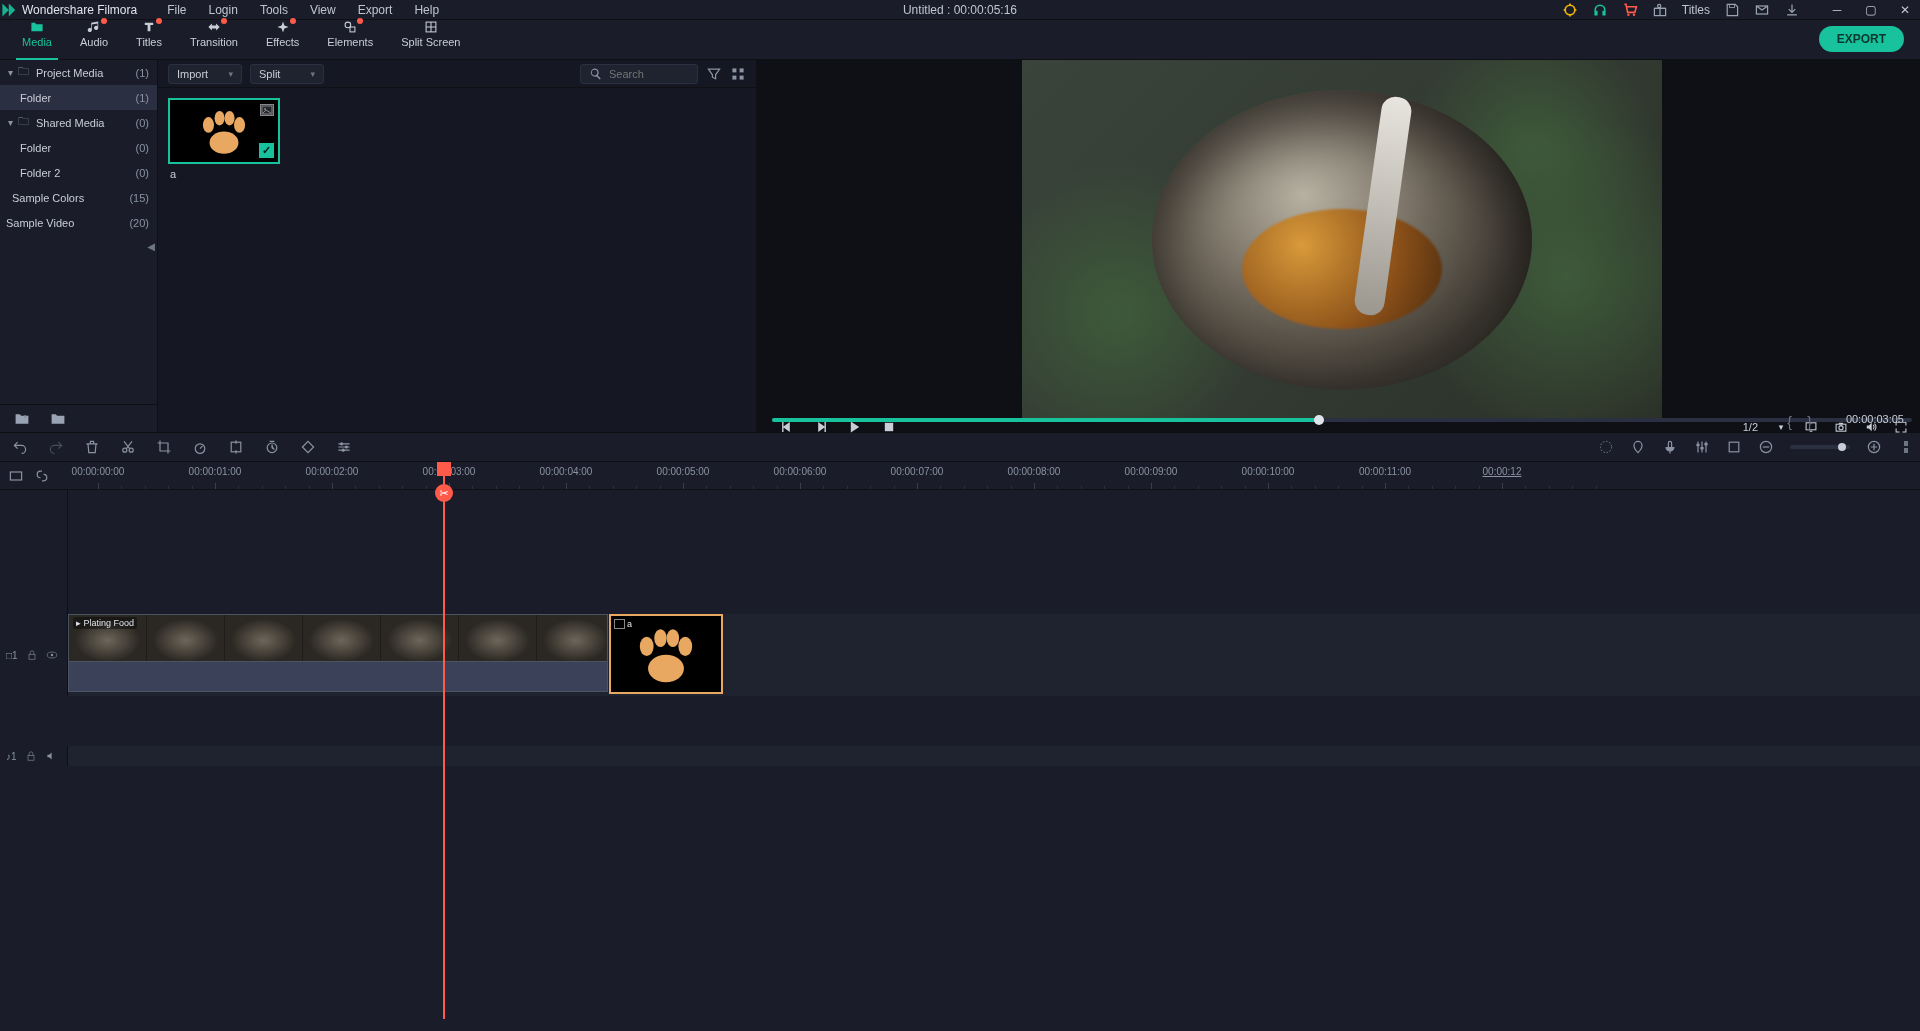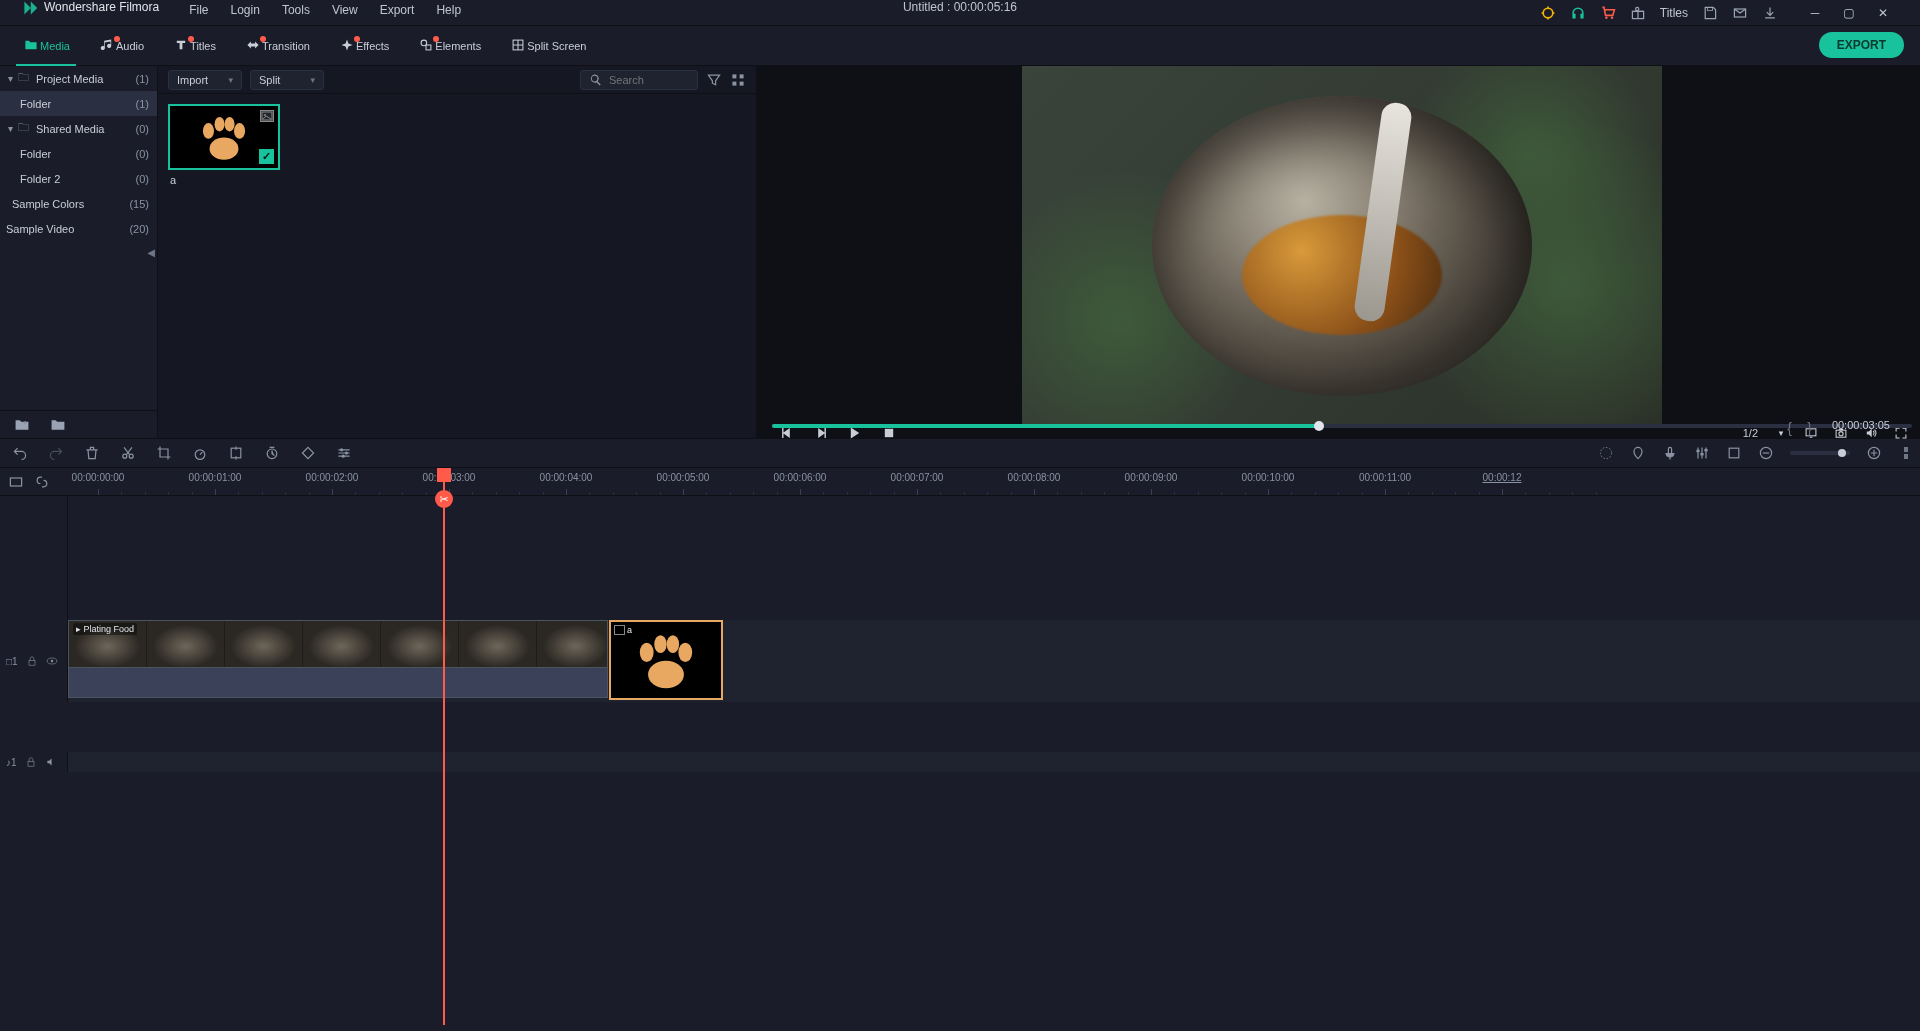--- a/index.html
+++ b/index.html
@@ -1,33 +1,33 @@
 <!DOCTYPE html>
 <html><head>
 <meta charset="utf-8">
 <style>
 *{margin:0;padding:0;box-sizing:border-box;font-family:-apple-system,Segoe UI,Arial,sans-serif;user-select:none}
 body{background:#1a1d29;color:#c8cdd6;font-size:12px;overflow:hidden;width:1920px;height:1031px}
-.titlebar{height:26px;background:#1a1d29;display:flex;padding:0 22px;border-bottom:1px solid #0e1016}
+.titlebar{height:20px;background:#1a1d29;display:flex;align-items:center;padding:0 0;border-bottom:1px solid #0e1016}
 .logo{width:16px;height:16px;margin-right:6px}
 .appname{font-size:12px;color:#e0e4eb;margin-right:20px}
 .menus{display:flex;gap:2px}
 .menu-item{padding:3px 10px;color:#bfc5d0;cursor:pointer;font-size:12px}
 .title-center{position:absolute;left:50%;transform:translateX(-50%);color:#bfc5d0;font-size:12px}
 .titlebar-right{margin-left:auto;display:flex;align-items:center;gap:14px}
 .tb-icon{width:16px;height:16px;color:#9aa3b3;cursor:pointer;display:flex;align-items:center;justify-content:center}
 .tb-icon.accent{color:#f5b800}
 .tb-icon.green{color:#18c29c}
 .tb-icon.red{color:#ff5a4a}
 .login{color:#bfc5d0;font-size:12px;cursor:pointer}
 .win-btns{display:flex;gap:4px;margin-left:8px}
 .win-btn{width:30px;height:20px;display:flex;align-items:center;justify-content:center;color:#bfc5d0;cursor:pointer}
 
 .ribbon{height:40px;background:#1a1d29;display:flex;align-items:flex-start;padding:0 8px;border-bottom:1px solid #0e1016}
-.ribbon-tab{display:flex;flex-direction:row;align-items:center;justify-content:flex-start;height:40px;padding:0 14px;cursor:pointer;position:relative;font-size:11px;color:#c8cdd6}
+.ribbon-tab{display:flex;flex-direction:column;align-items:center;justify-content:flex-start;height:40px;padding:0 14px;cursor:pointer;position:relative;font-size:11px;color:#c8cdd6}
 .ribbon-tab.active{color:#18c29c}
 .ribbon-tab.active::after{content:"";position:absolute;bottom:0;left:8px;right:8px;height:2px;background:#18c29c}
 .ribbon-icon{width:18px;height:14px;margin-bottom:2px;position:relative}
 .badge{position:absolute;top:-2px;right:-4px;width:6px;height:6px;border-radius:50%;background:#ff5a4a}
 .export-btn{margin-left:auto;margin-right:8px;margin-top:6px;height:26px;padding:0 18px;background:#18c29c;color:#0a382e;border-radius:14px;font-weight:700;font-size:12px;display:flex;align-items:center;cursor:pointer}
 
 .main{display:flex;height:372px}
 .left-panel{width:158px;background:#1a1d29;border-right:1px solid #0e1016;display:flex;flex-direction:column}
 .side-row{display:flex;align-items:center;height:25px;padding:0 8px;font-size:11px;color:#c8cdd6;cursor:pointer}
 .side-row.sel{background:#2a3042}
@@ -364,21 +364,21 @@
           <div class="food"></div>
           <div class="spoon"></div>
       </div>
     </div>
     <div class="preview-progress">
       <div class="pp-track"></div>
       <div class="pp-fill" style="width:48%"></div>
       <div class="pp-handle" style="left:48%"></div>
       <span class="brace" style="position:absolute;right:120px;top:-6px">{</span>
       <span class="brace" style="position:absolute;right:100px;top:-6px">}</span>
-      <span class="pc-time" style="position:absolute;right:22px;top:-7px">00:00:03:05</span>
+      <span class="pc-time" style="position:absolute;right:8px;top:-7px">00:00:03:05</span>
     </div>
     <div class="preview-controls">
       <div class="pc-center">
         <span class="pc-icon">
             <svg viewBox="0 0 20 20">
               <use href="#i-step-b"></use>
             </svg>
           </span>
         <span class="pc-icon">
             <svg viewBox="0 0 20 20">

